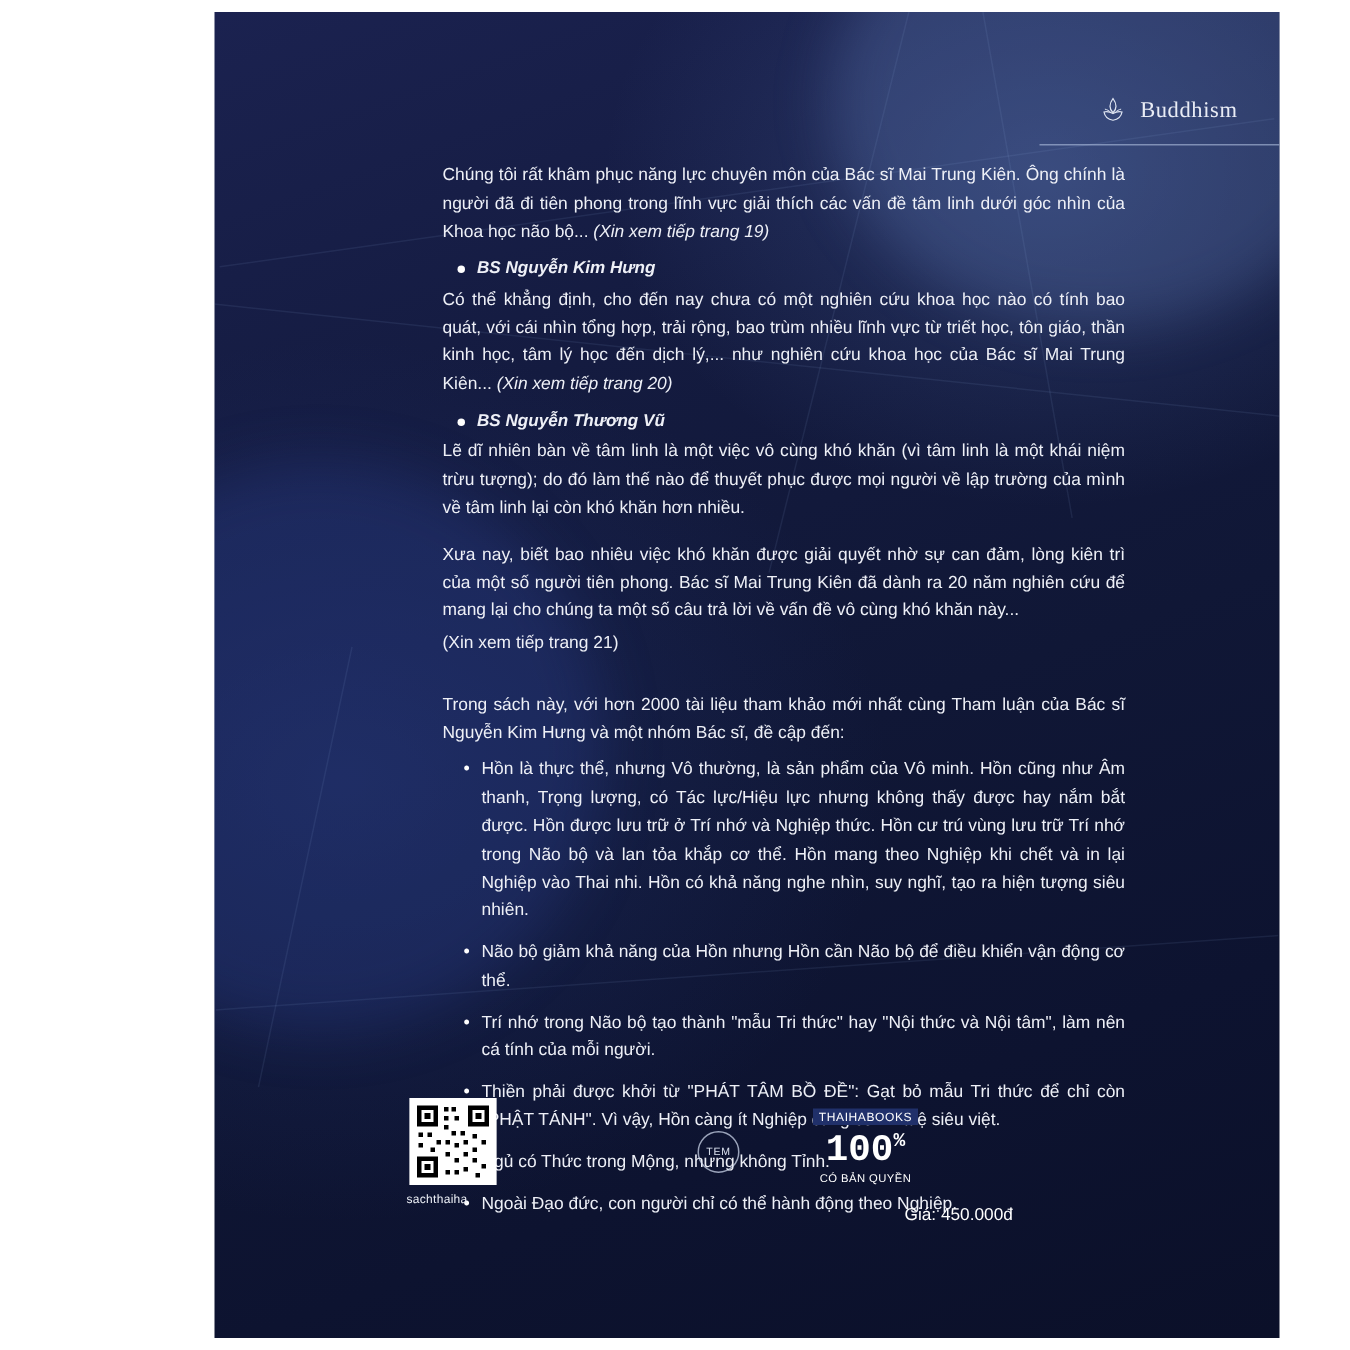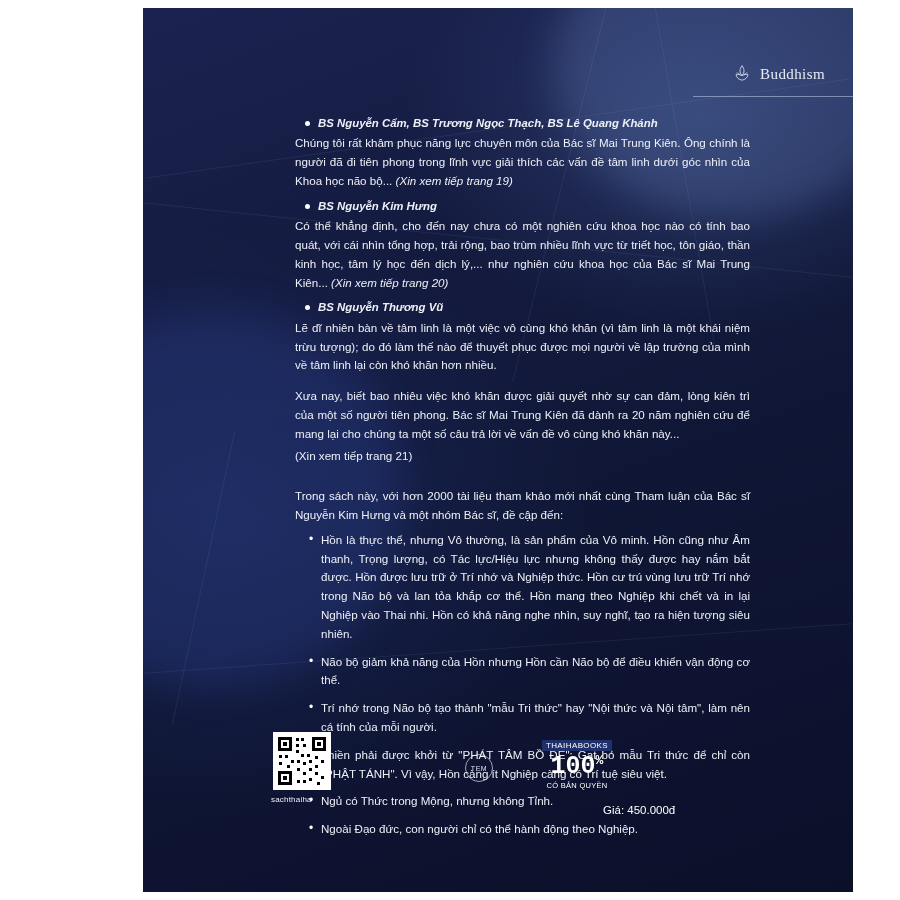--- a/index.html
+++ b/index.html
@@ -267,24 +267,20 @@
           <path d="M5.5 10.5c1.8 0.4 3.4 1.3 4.6 2.6M18.5 10.5c-1.8 0.4-3.4 1.3-4.6 2.6" fill="none" stroke="#dfe5f2" stroke-width="0.8"></path>
         </svg>
       </span>
       <span class="btext">Buddhism</span>
     </div>
     <div class="brand-rule"></div>
 
     <div class="content">
 
       <div class="q-item">
-        <div class="q-name">
-          <span class="dot"></span>
-          <span>BS Nguyễn Cẩm, BS Trương Ngọc Thạch, BS Lê Quang Khánh</span>
-        </div>
         <p class="para"><span>Chúng tôi rất khâm phục năng lực chuyên môn của Bác sĩ Mai Trung Kiên. Ông chính là người đã đi tiên phong trong lĩnh vực giải thích các vấn đề tâm linh dưới góc nhìn của Khoa học não bộ...</span> <span class="it">(Xin xem tiếp trang 19)</span></p>
       </div>
 
       <div class="q-item">
         <div class="q-name">
           <span class="dot"></span>
           <span>BS Nguyễn Kim Hưng</span>
         </div>
         <p class="para"><span>Có thể khẳng định, cho đến nay chưa có một nghiên cứu khoa học nào có tính bao quát, với cái nhìn tổng hợp, trải rộng, bao trùm nhiều lĩnh vực từ triết học, tôn giáo, thần kinh học, tâm lý học đến dịch lý,... như nghiên cứu khoa học của Bác sĩ Mai Trung Kiên...</span> <span class="it">(Xin xem tiếp trang 20)</span></p>
       </div>

